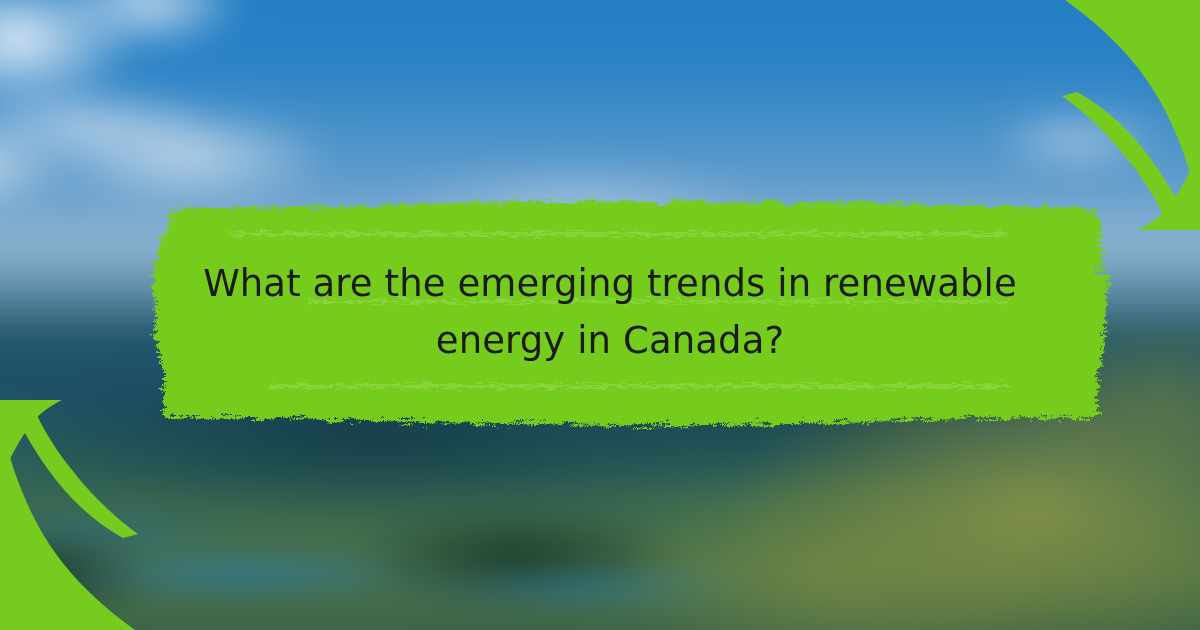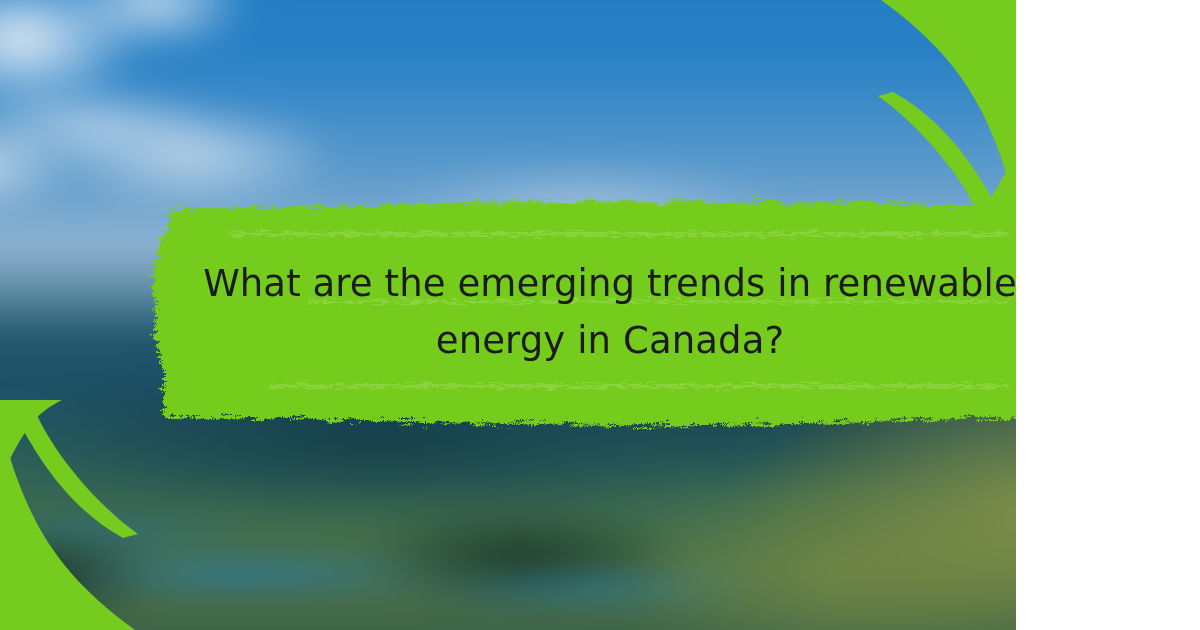--- a/index.html
+++ b/index.html
@@ -7,21 +7,21 @@
     margin: 0;
     padding: 0;
     background: #ffffff;
   }
   body {
     font-family: "Liberation Sans", sans-serif;
   }
 
   .canvas {
     position: relative;
-    width: 1016px;
+    width: 1200px;
     height: 630px;
     overflow: hidden;
     background: #fdba74;
   }
 
   
   .photo-bg {
     position: absolute;
     inset: -40px;
     background:

